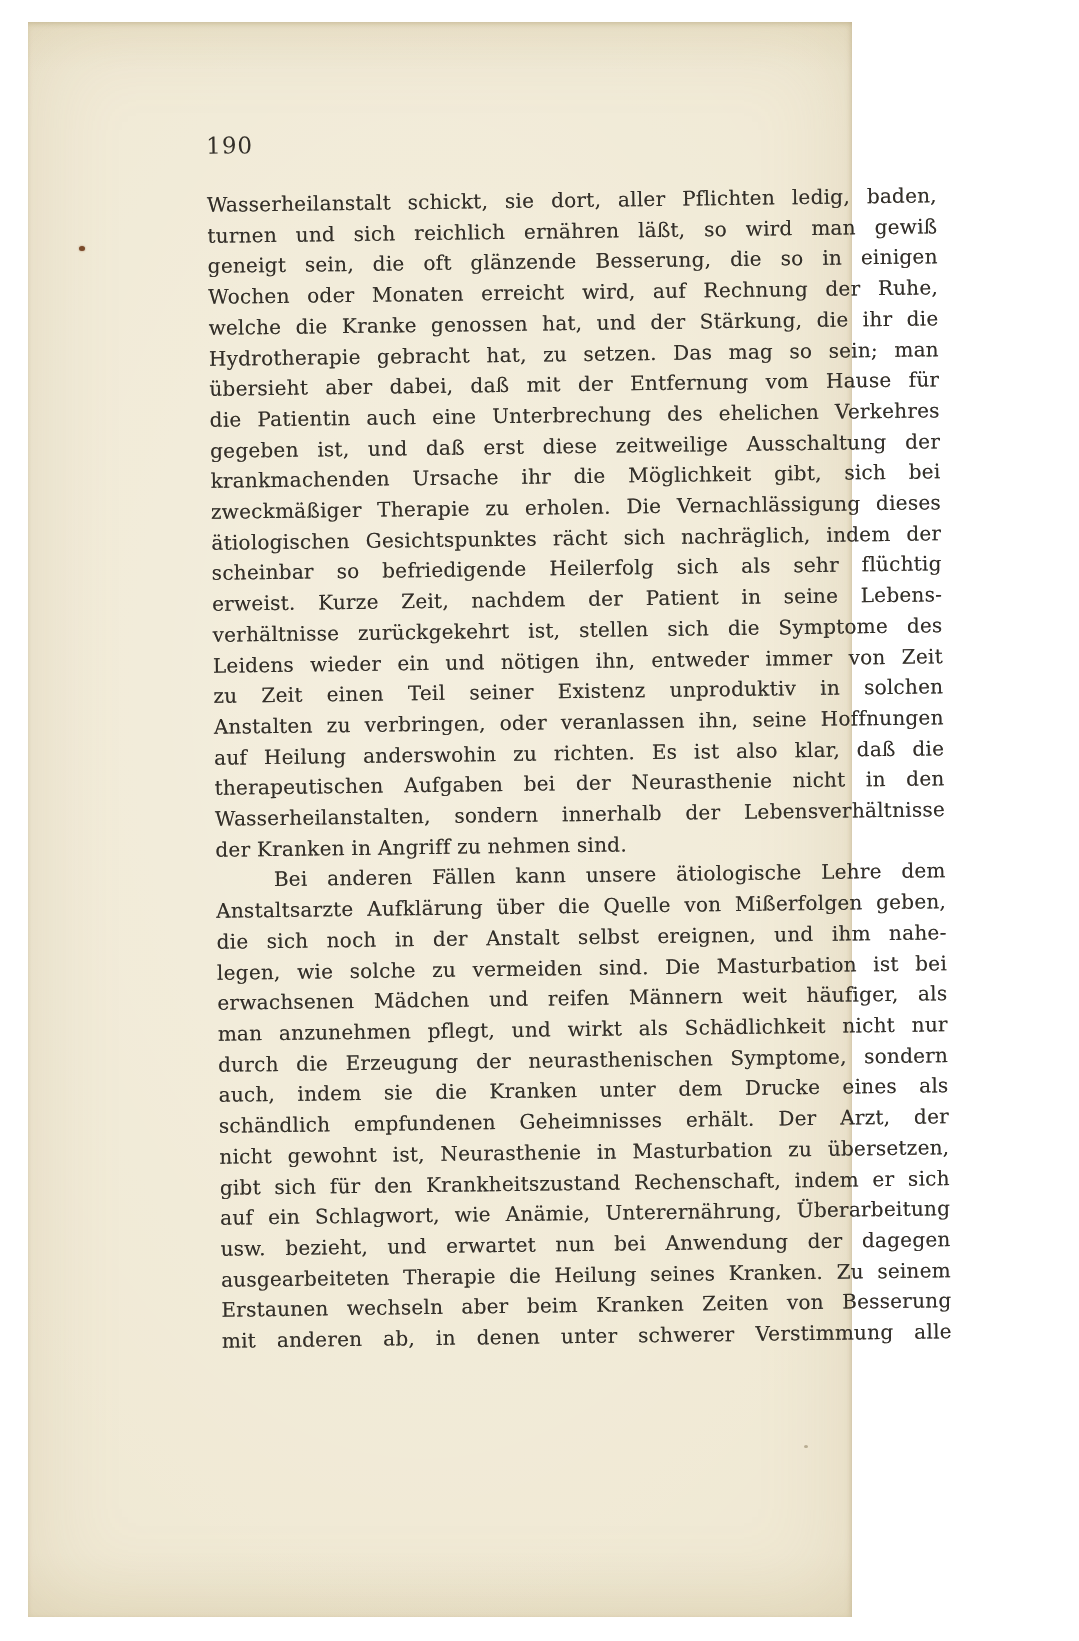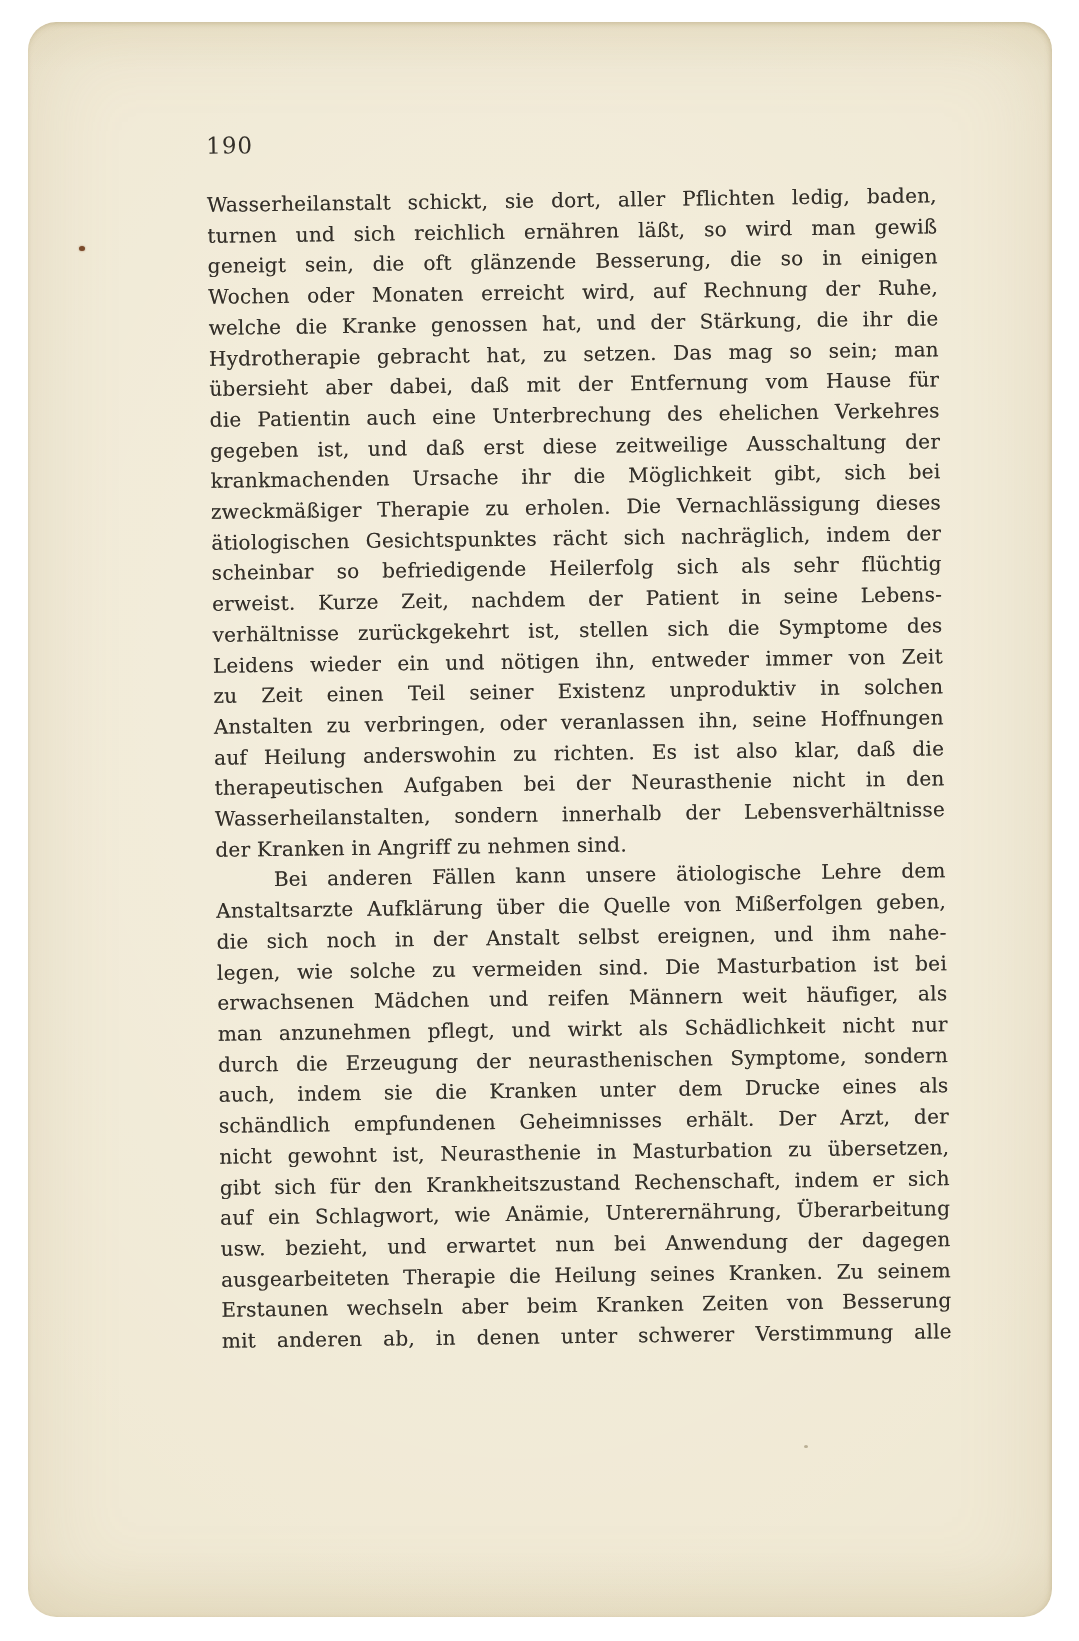--- a/index.html
+++ b/index.html
@@ -18,30 +18,29 @@
   .scan-stage {
     position: relative;
     width: 1079px;
     height: 1641px;
     background: var(--background);
   }
   .paper {
     position: absolute;
     left: 28px;
     top: 22px;
-    width: 1024px;
+    width: 824px;
     height: 1595px;
     background:
       radial-gradient(ellipse 140% 120% at 48% 42%, rgba(255,255,255,0.25) 0%, rgba(255,255,255,0) 55%),
       linear-gradient(180deg, #ece4cb 0%, var(--paper) 3%, var(--paper) 96%, #ebe3ca 100%);
     box-shadow:
       inset 0 0 90px rgba(173,152,103,0.22),
       inset 0 3px 6px -2px rgba(150,128,78,0.35),
       inset -3px 0 6px -2px rgba(150,128,78,0.22);
-    border-radius: 28px;
   }
   .text-column {
     position: absolute;
     left: 186px;
     top: 106px;
     width: 730px;
     transform: rotate(-0.75deg);
     transform-origin: 50% 50%;
     color: var(--ink);
   }

